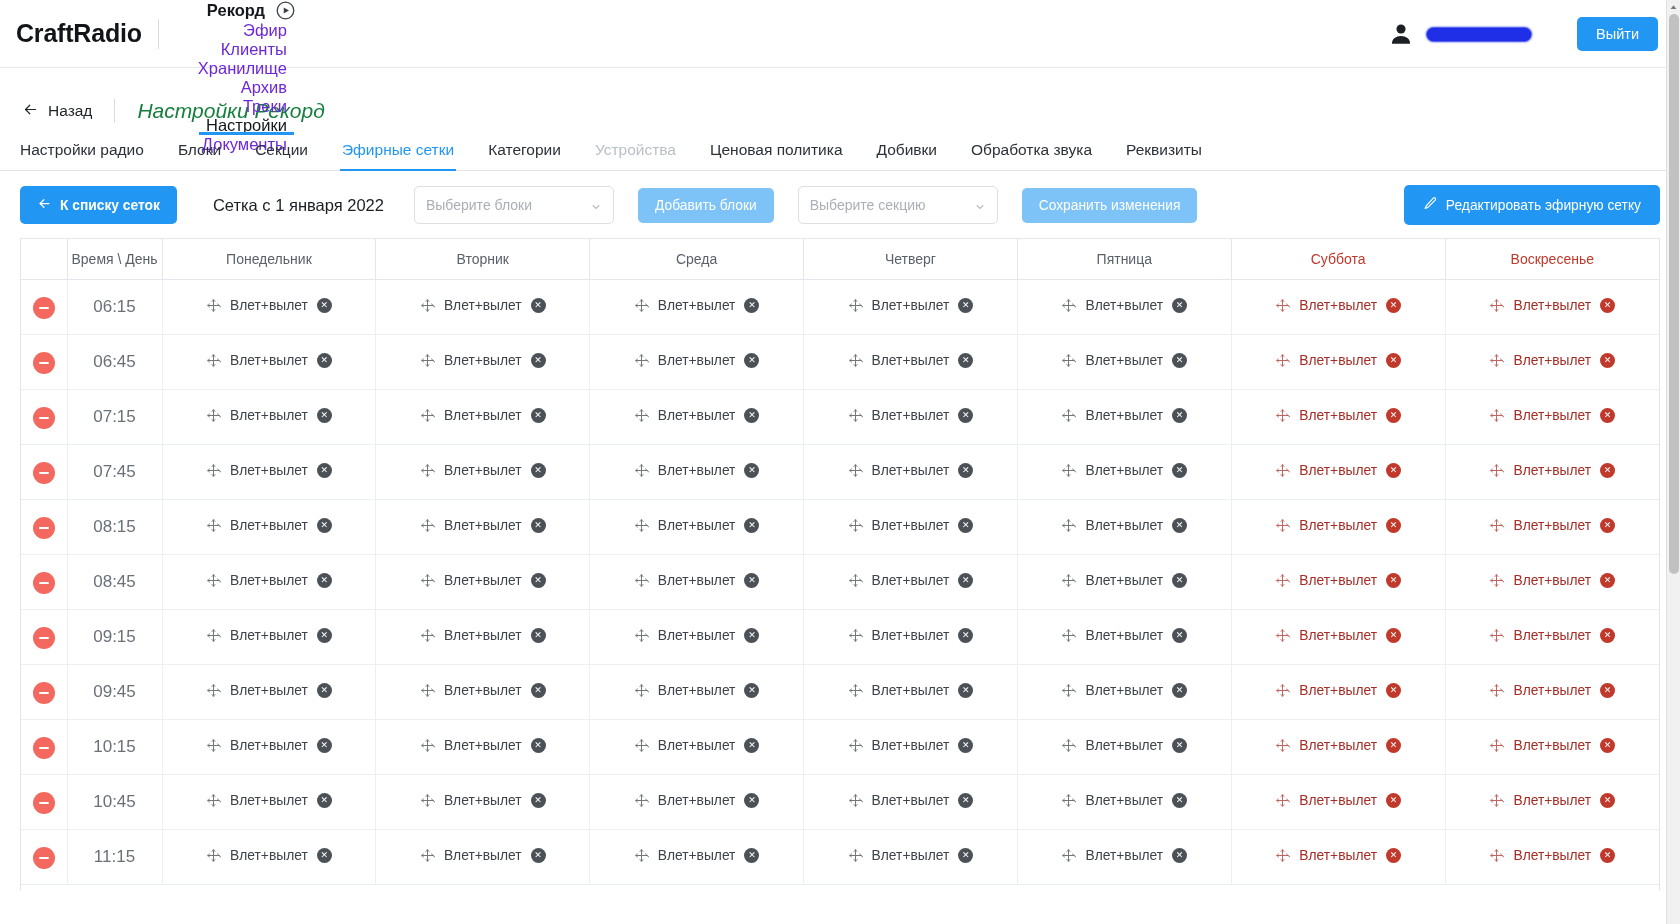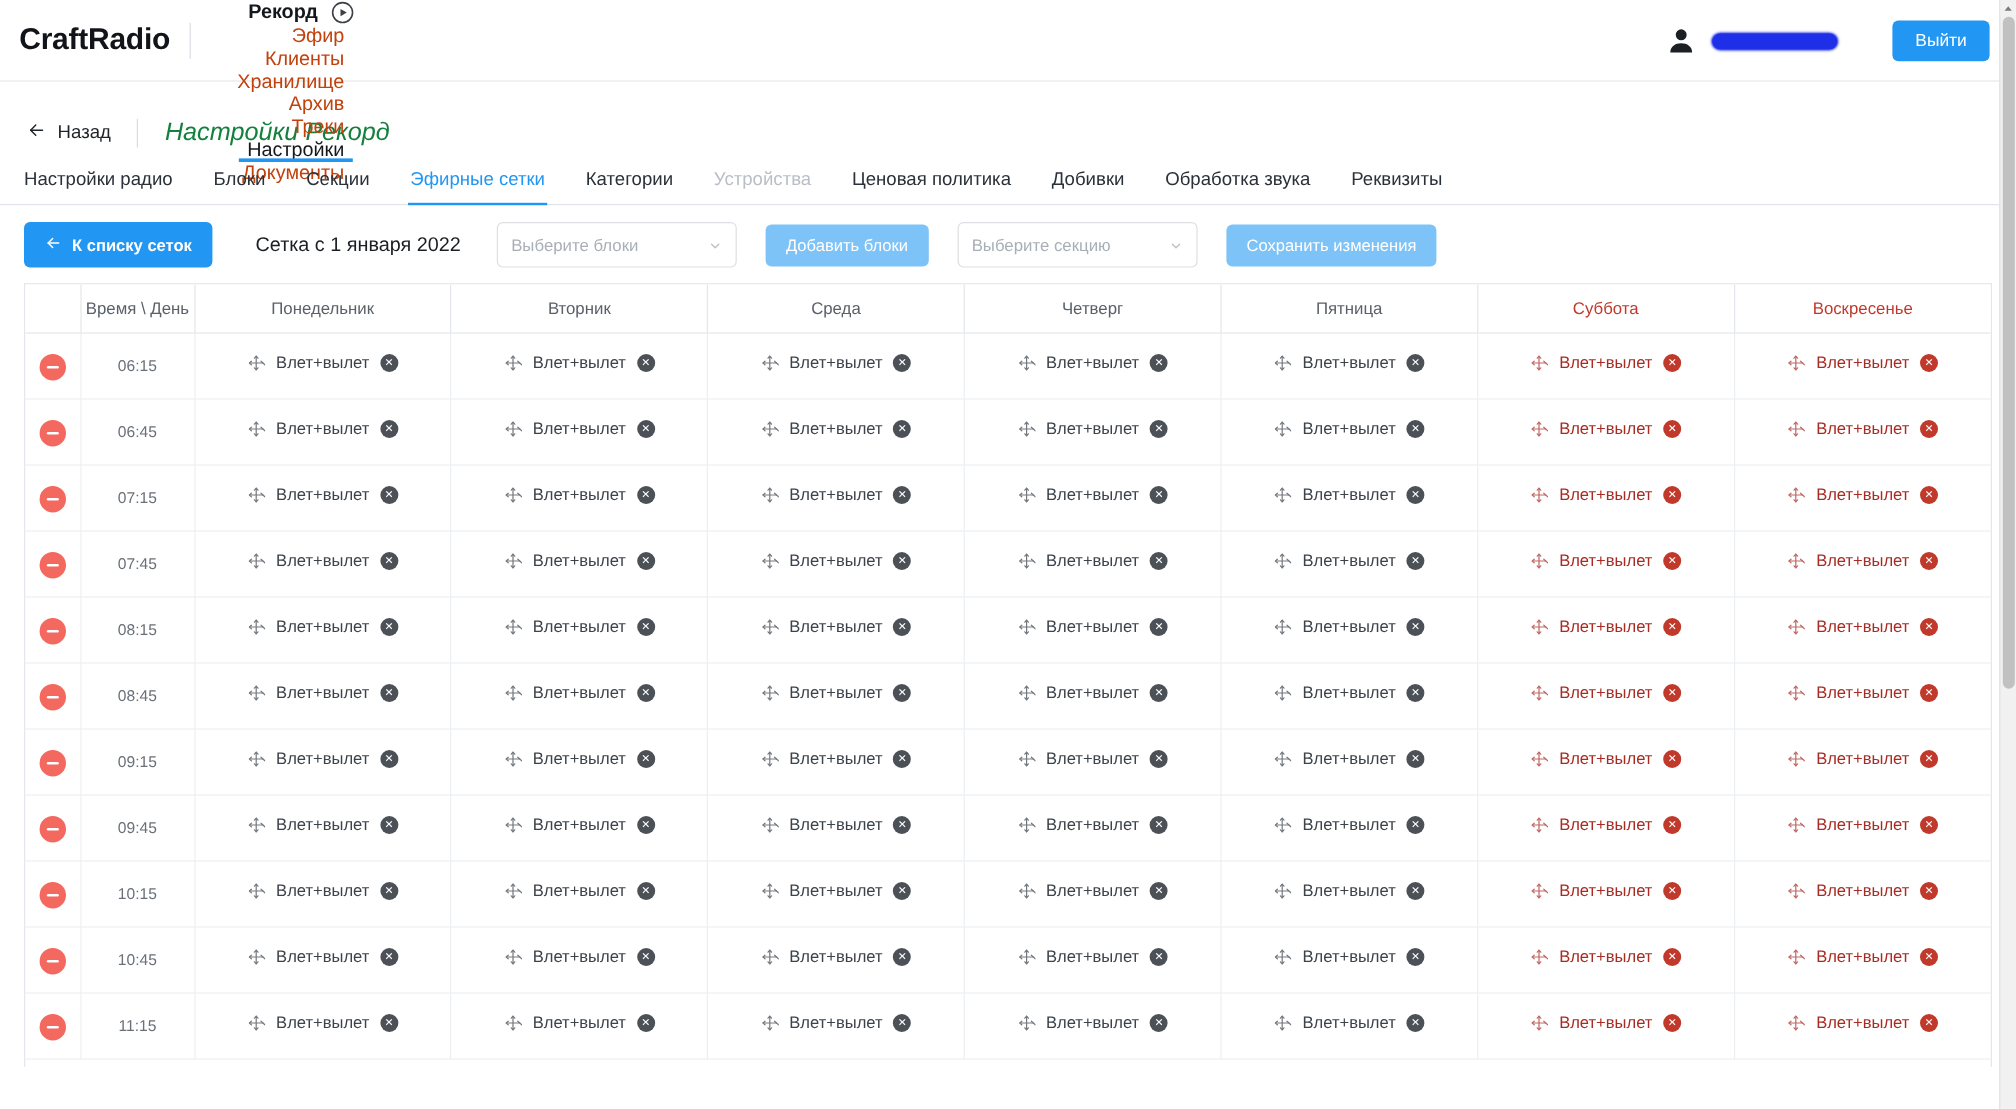--- a/index.html
+++ b/index.html
@@ -41,21 +41,21 @@
     align-items: flex-end;
     height: 68px;
     flex-direction: column;
   }
   .nav-item {
     display: flex;
     align-items: center;
     height: 68px;
     padding: 0 21px;
     font-size: 16.5px;
-    color: #c2410c;
+    color: #6d28d9;
     white-space: nowrap;
     cursor: pointer;
     position: relative;
   }
   .nav-item.record {
     color: #14181d;
     font-weight: 600;
     padding-left: 0;
     padding-right: 12px;
     gap: 10px;
@@ -240,21 +240,21 @@
     border-right: 1px solid #eceff2;
     border-bottom: 1px solid #eceff2;
     height: 55px;
     text-align: center;
     vertical-align: middle;
     padding: 0 6px;
   }
   td:last-child { border-right: none; }
   .col-del  { width: 46px; }
   .col-time { width: 95px; }
-  .time-cell { font-size: 13px; color: #6a7078; }
+  .time-cell { font-size: 17px; color: #6a7078; }
 
   .minus-btn {
     width: 22px; height: 22px;
     border-radius: 50%;
     background: #f4695f;
     display: inline-flex;
     align-items: center;
     justify-content: center;
     cursor: pointer;
     border: none;
@@ -426,20 +426,28 @@
       <svg viewBox="0 0 24 24" width="12" height="12" fill="none" stroke="#6b7178" stroke-width="2.2" stroke-linecap="round" stroke-linejoin="round">
           <path d="M6 9l6 6 6-6"></path>
         </svg>
     </span>
   </div>
 
   <button class="btn btn-soft">Сохранить изменения</button>
 
   <div class="toolbar-spacer"></div>
 
+  <button class="btn btn-edit">
+    <span>
+      <svg viewBox="0 0 24 24" width="15" height="15" fill="none" stroke="#fff" stroke-width="1.8" stroke-linecap="round" stroke-linejoin="round">
+        <path d="M16.5 3.5a2.1 2.1 0 0 1 3 3L7.5 18.5 3.5 20l1.5-4z"></path>
+      </svg>
+    </span>
+    <span>Редактировать эфирную сетку</span>
+  </button>
 </div>
 
 <div class="table-wrap">
   <table>
     <colgroup>
       <col class="col-del">
         <col class="col-time">
       <col>
         <col>
         <col>

